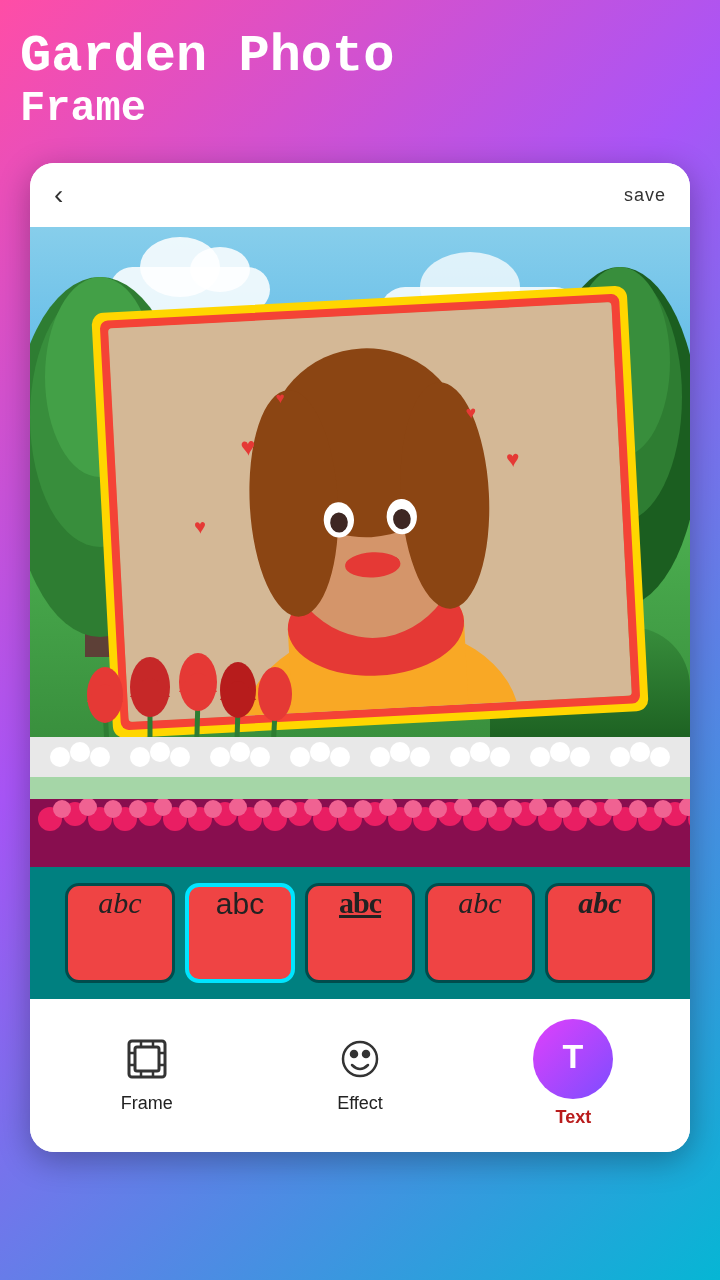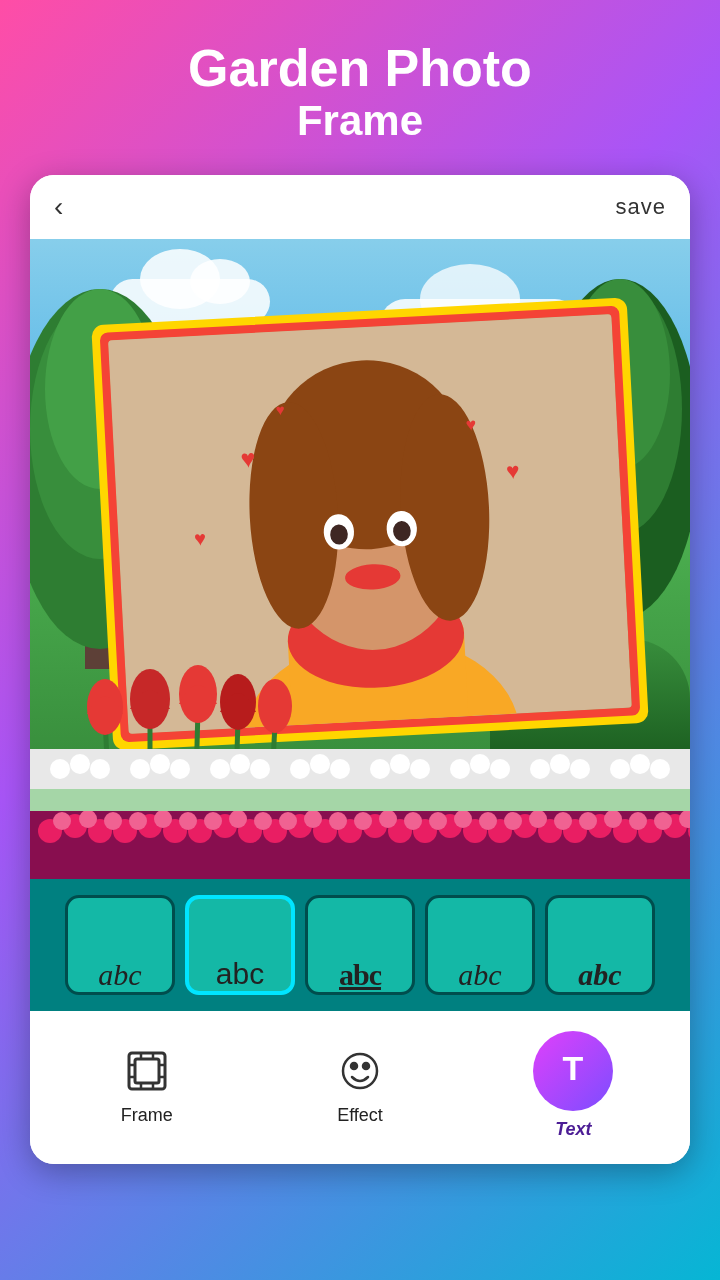--- a/index.html
+++ b/index.html
@@ -5,23 +5,24 @@
     * { margin: 0; padding: 0; box-sizing: border-box; }
     body {
       width: 720px;
       height: 1280px;
       overflow: hidden;
       font-family: Arial, sans-serif;
       background: linear-gradient(135deg, #ff4da6 0%, #a855f7 40%, #06b6d4 100%);
     }
 
     .app-header {
-      text-align: center;
-      padding: 40px 20px 30px;
+      text-align: left;
+      padding: 28px 20px 30px;
       color: white;
+      font-family: Liberation Mono, monospace;
     }
     .app-header .title-main {
       font-size: 52px;
       font-weight: 900;
       line-height: 1.1;
     }
     .app-header .title-sub {
       font-size: 42px;
       font-weight: 700;
     }
@@ -41,21 +42,21 @@
       padding: 16px 24px;
       background: white;
     }
     .back-btn {
       font-size: 28px;
       color: #333;
       cursor: pointer;
       font-weight: 300;
     }
     .save-btn {
-      font-size: 22px;
+      font-size: 18px;
       color: #333;
       cursor: pointer;
       font-weight: 400;
       letter-spacing: 1px;
     }
 
     .photo-canvas {
       width: 100%;
       height: 640px;
       position: relative;
@@ -166,25 +167,25 @@
       display: flex;
       gap: 10px;
       padding: 16px 16px;
       background: #008080;
       overflow-x: auto;
       justify-content: center;
     }
     .font-thumb {
       width: 110px;
       height: 100px;
-      background: #14b8a6;
+      background: #ef4444;
       border-radius: 14px;
       border: 3px solid #004d4d;
       display: flex;
-      align-items: flex-end;
+      align-items: flex-start;
       justify-content: center;
       flex-shrink: 0;
       cursor: pointer;
       position: relative;
     }
     .font-thumb.active {
       border-color: #00e5ff;
       border-width: 4px;
     }
     .font-thumb span {
@@ -236,23 +237,22 @@
       border-radius: 50%;
       display: flex;
       align-items: center;
       justify-content: center;
     }
     .tool-item.active-tool .tool-icon svg {
       width: 50px;
       height: 50px;
     }
     .tool-item.active-tool .tool-label {
-      color: #4c1d95;
+      color: #b91c1c;
       font-weight: 700;
-      font-style: italic;
     }
   </style>
 </head>
 <body>
 
 <div class="app-header">
   <div class="title-main">Garden Photo</div>
   <div class="title-sub">Frame</div>
 </div>
 

